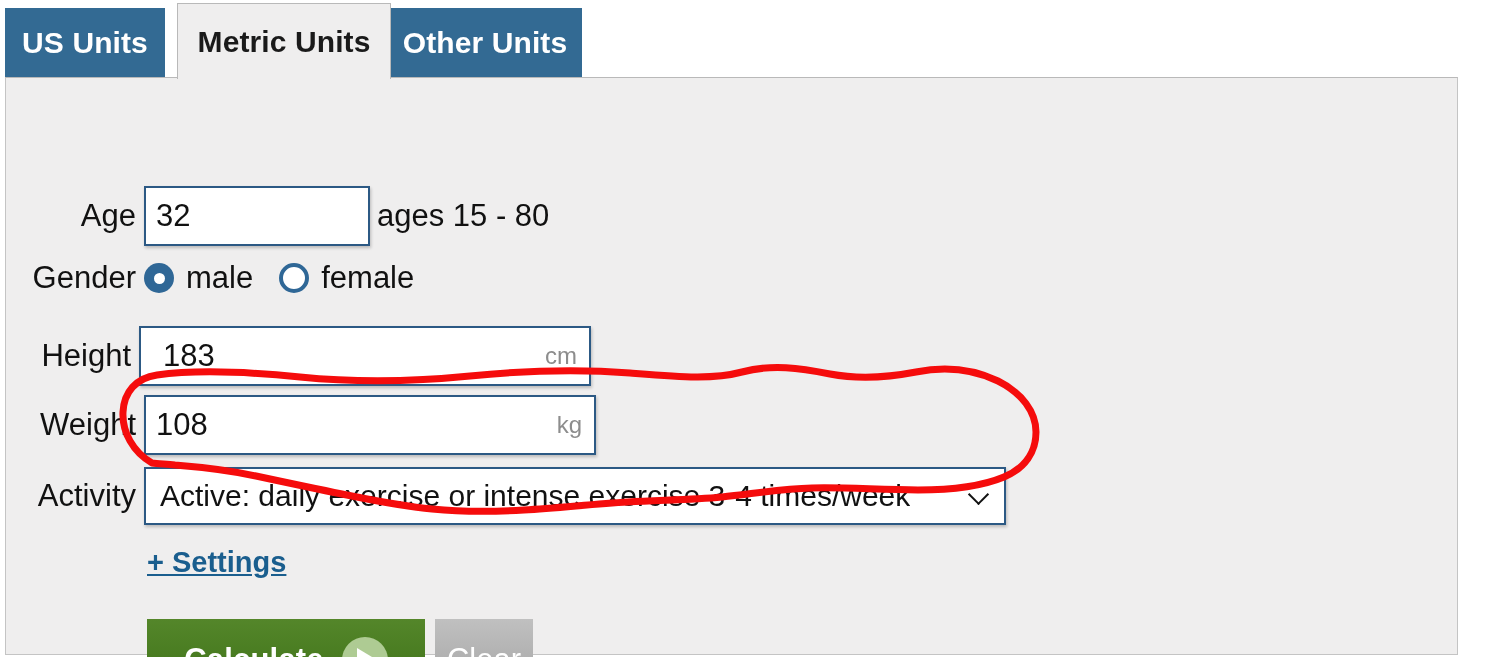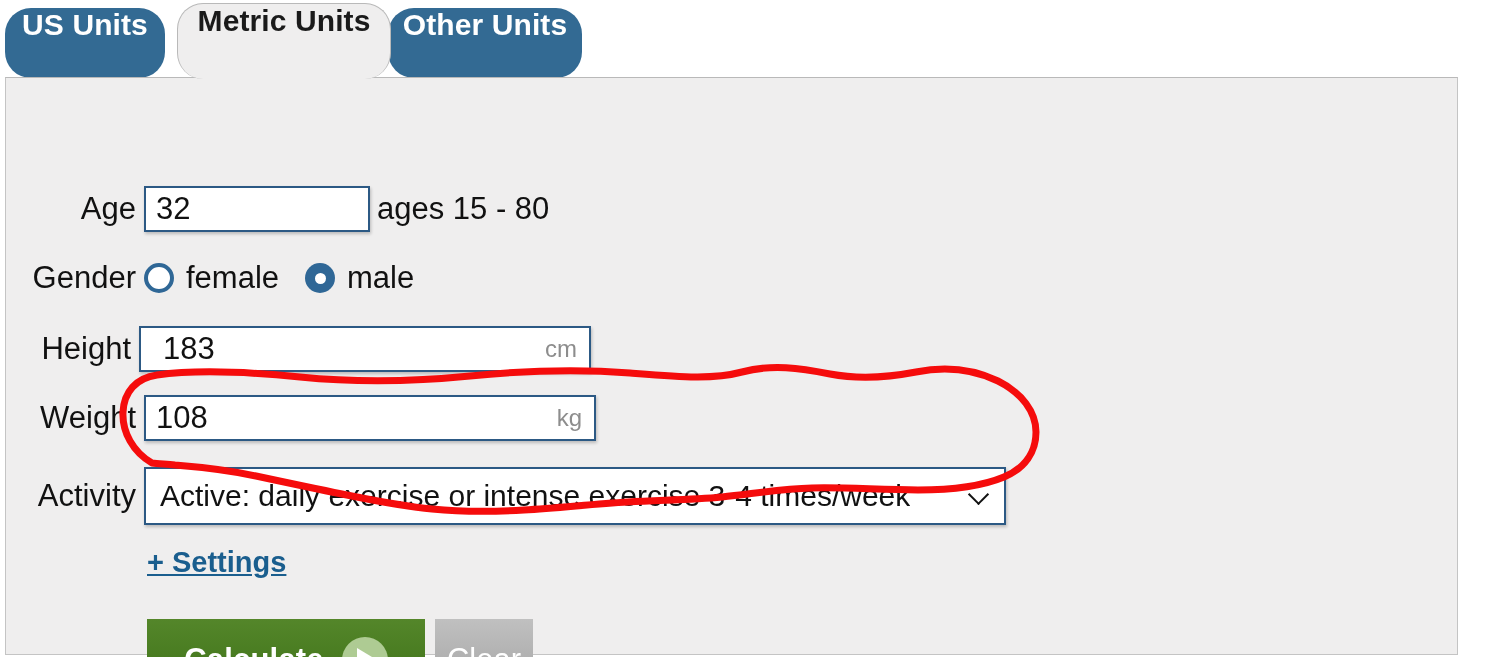--- a/index.html
+++ b/index.html
@@ -23,29 +23,29 @@
     top: 0;
     height: 78px;
     width: 1489px;
   }
   .tab {
     position: absolute;
     top: 8px;
     height: 70px;
     box-sizing: border-box;
     display: flex;
+    align-items: center;
     justify-content: center;
     font-size: 30px;
     font-weight: bold;
     letter-spacing: 0.1px;
     color: #ffffff;
     background: #336a93;
     white-space: nowrap;
     cursor: pointer;
-    border-radius: 26px;
   }
   .tab.inactive { padding: 0 14px; }
   .tab.active {
     background: #efeeee;
     color: #1a1a1a;
     border: 1px solid #b9b9b9;
     border-bottom: none;
     top: 3px;
     height: 76px;
     z-index: 5;
@@ -88,21 +88,21 @@
 
   
   .field {
     position: relative;
     box-sizing: border-box;
     background: #ffffff;
     border: 2px solid #2c5984;
     box-shadow: 1px 2px 3px rgba(0,0,0,0.22);
     display: flex;
     align-items: center;
-    height: 46px;
+    height: 60px;
   }
   .field input {
     border: none;
     outline: none;
     background: transparent;
     font-family: "Liberation Sans", sans-serif;
     font-size: 31px;
     color: #111111;
     padding: 0 10px;
     width: 100%;
@@ -306,26 +306,26 @@
       <div class="field" id="field-age">
         <input type="text" value="32" placeholder="" style="">
       </div>
       <div class="hint">ages 15 - 80</div>
     </div>
 
     <div class="row" id="row-gender">
       <div class="rowlabel">Gender</div>
       <div class="radio-group">
         <div class="radio-opt">
+          <span class="radio checked"></span>
+          <span class="radio-label">male</span>
+        </div>
+        <div class="radio-opt">
           <span class="radio"></span>
           <span class="radio-label">female</span>
-        </div>
-        <div class="radio-opt">
-          <span class="radio checked"></span>
-          <span class="radio-label">male</span>
         </div>
       </div>
     </div>
 
     <div class="row" id="row-height">
       <div class="rowlabel">Height</div>
       <div class="field" id="field-height">
         <input type="text" value="183" style="">
         <span class="unit">cm</span>
       </div>

